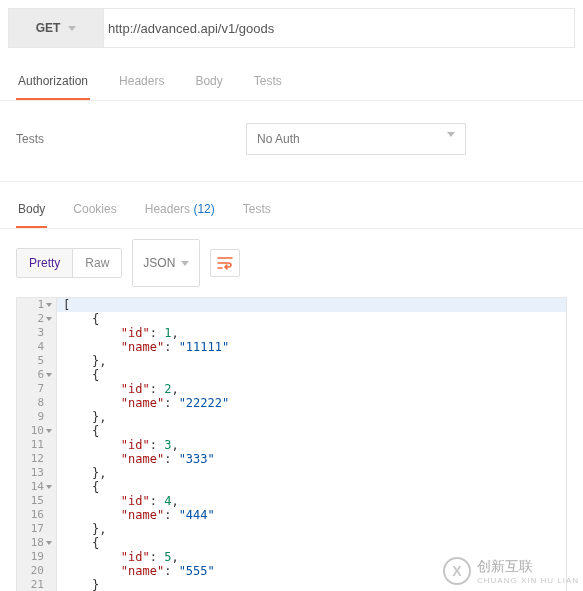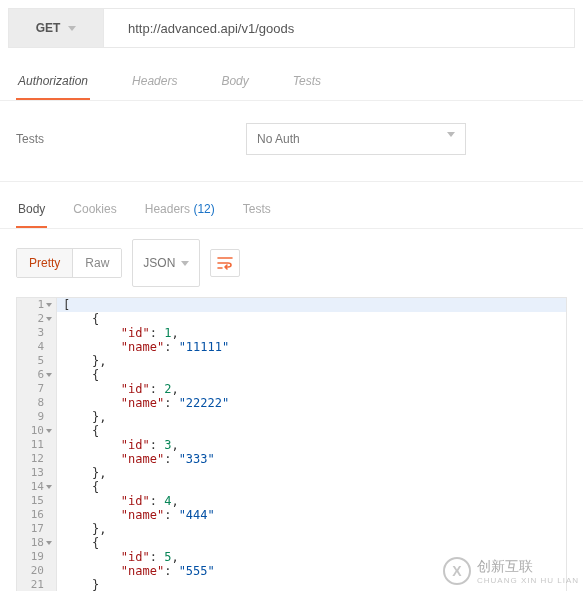--- a/index.html
+++ b/index.html
@@ -36,32 +36,31 @@
   .chev-down {
     width: 0; height: 0;
     border-left: 4px solid transparent;
     border-right: 4px solid transparent;
     border-top: 5px solid #bbb;
   }
   .url-input {
     flex: 1;
     border: none;
     background: #fff;
-    padding: 0 24px;
+    padding: 0 4px;
     font-size: 13px;
     color: #555;
     outline: none;
   }
   .tabs {
     display: flex;
-    gap: 40px;
+    gap: 27px;
     padding: 0 16px;
     margin-top: 18px;
     border-bottom: 1px solid #eee;
-    font-style: italic;
   }
   .tab {
     padding: 8px 2px 10px 2px;
     color: #aaa;
     cursor: pointer;
   }
   .tab.active {
     color: #555;
     border-bottom: 2px solid #f26b3a;
   }
@@ -113,21 +112,21 @@
   }
   .btn {
     padding: 7px 12px;
     font-size: 12px;
     color: #888;
     background: #fff;
     border-right: 1px solid #ddd;
     cursor: pointer;
   }
   .btn:last-child { border-right: none; }
-  .btn.active { color: #c2410c; background: #f7f7f7; }
+  .btn.active { color: #4c1d95; background: #f7f7f7; }
   .fmt-select {
     display: flex;
     align-items: center;
     gap: 6px;
     border: 1px solid #ddd;
     padding: 16px 10px;
     border-radius: 2px;
     color: #777;
   }
   .wrap-btn {

